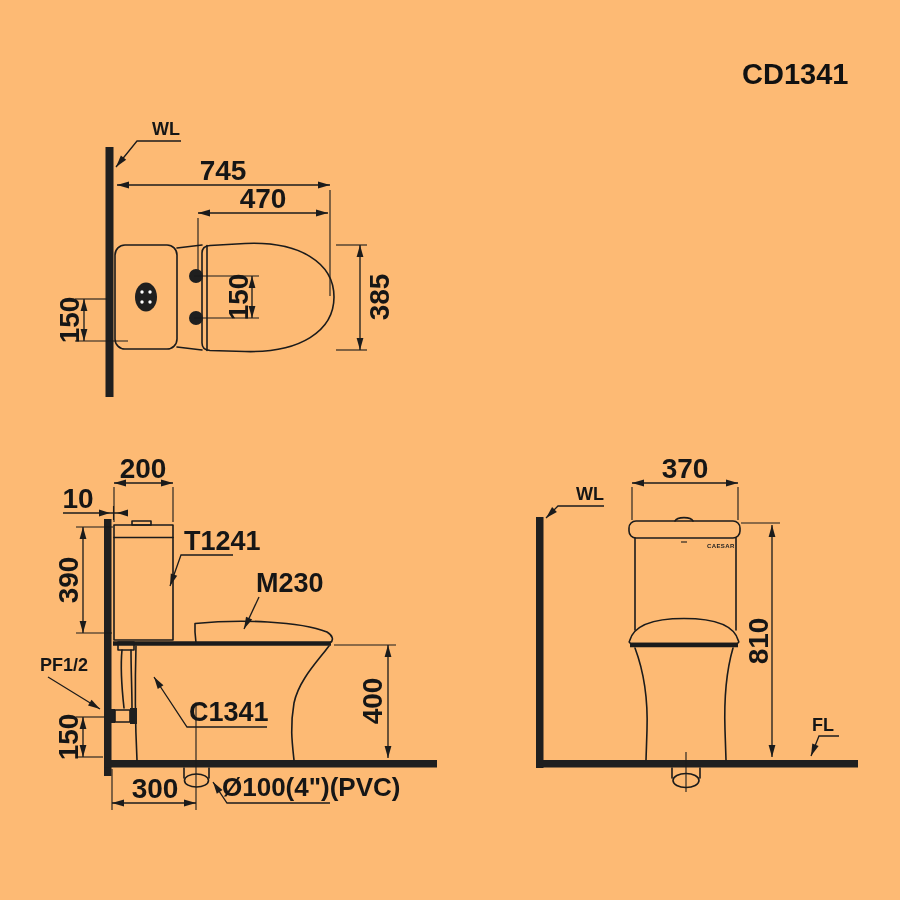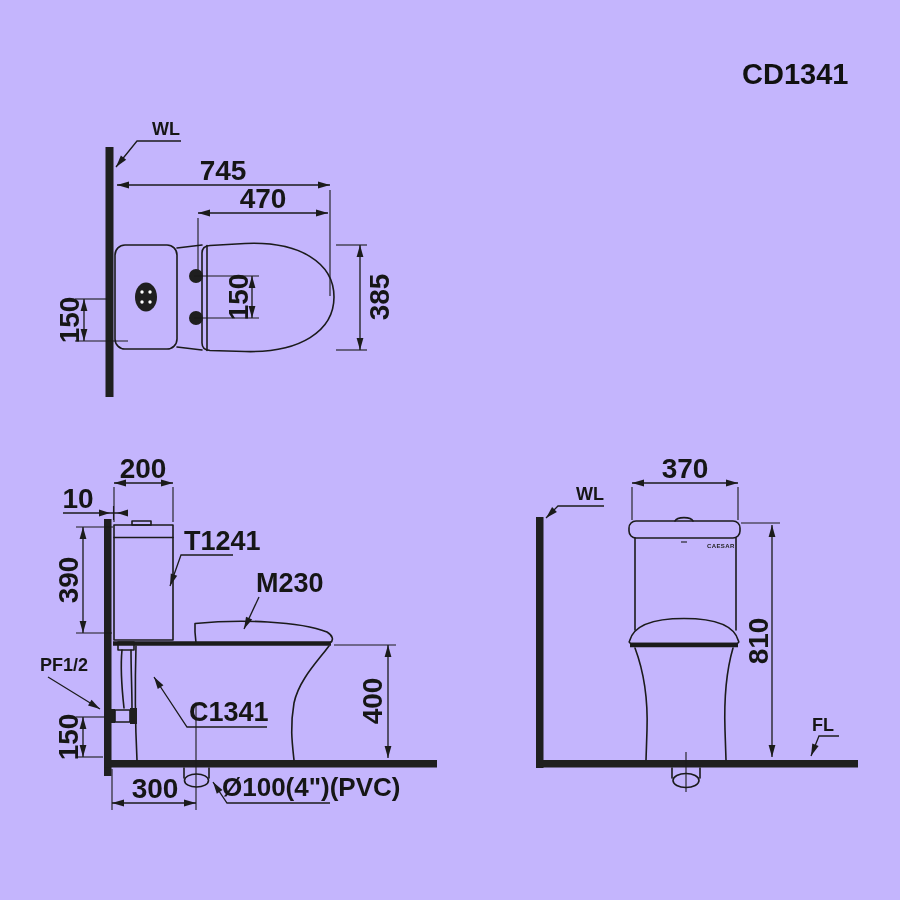--- a/index.html
+++ b/index.html
@@ -1,16 +1,16 @@
 <!DOCTYPE html>
 <html><head>
 <meta charset="utf-8">
 <style>
   html,body{margin:0;padding:0;background:#ffffff;}
-  .stage{position:relative;width:900px;height:900px;background:#c4b5fd;overflow:hidden;}
+  .stage{position:relative;width:900px;height:900px;background:#fdba74;overflow:hidden;}
   svg{display:block;}
   .t-dim{font-family:"Liberation Sans",sans-serif;font-weight:700;font-size:28px;fill:#161616;}
   .t-lbl{font-family:"Liberation Sans",sans-serif;font-weight:700;font-size:27px;fill:#161616;}
   .t-sm{font-family:"Liberation Sans",sans-serif;font-weight:700;font-size:18px;fill:#161616;}
   .t-tiny{font-family:"Liberation Sans",sans-serif;font-weight:700;font-size:6px;letter-spacing:.4px;fill:#222222;}
   .t-title{font-family:"Liberation Sans",sans-serif;font-weight:700;font-size:29px;fill:#111111;}
   .t-pipe{font-family:"Liberation Sans",sans-serif;font-weight:700;font-size:26px;fill:#161616;}
   .ol{fill:none;stroke:#1b1b1b;stroke-width:1.6;stroke-linejoin:round;stroke-linecap:round;}
   .dl{fill:none;stroke:#1b1b1b;stroke-width:1.3;}
   .xl{fill:none;stroke:#1b1b1b;stroke-width:1.1;}

